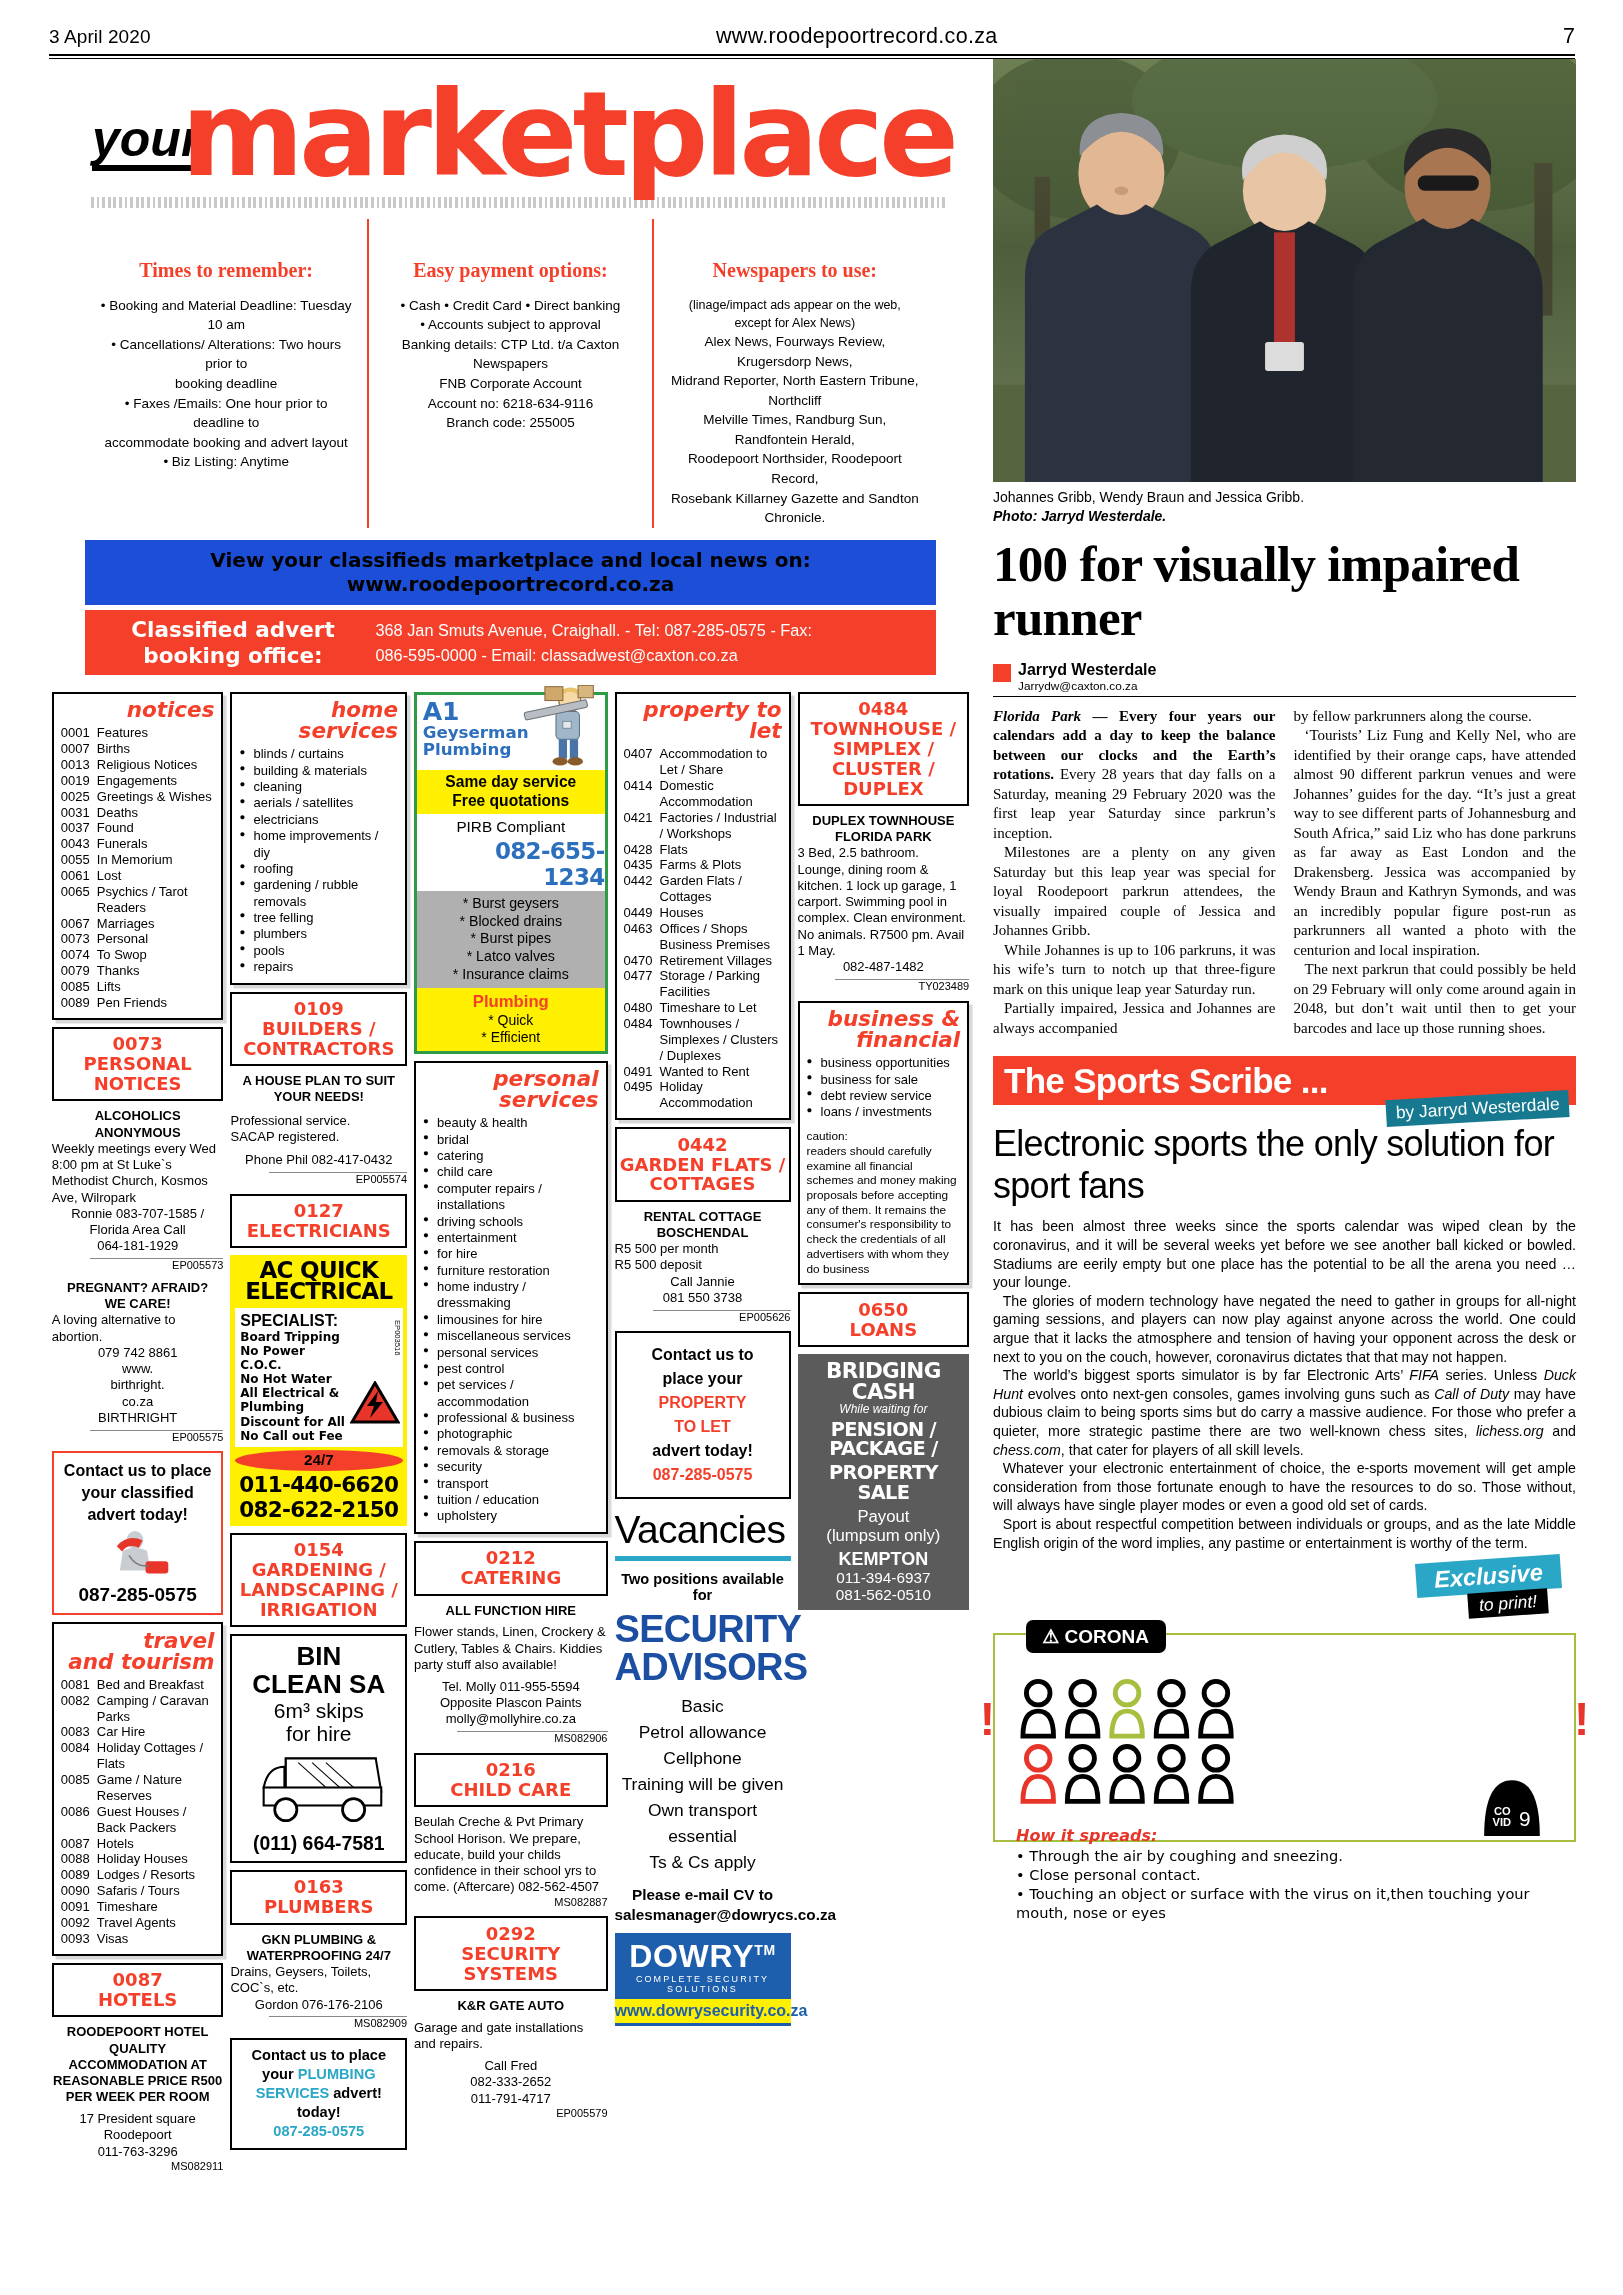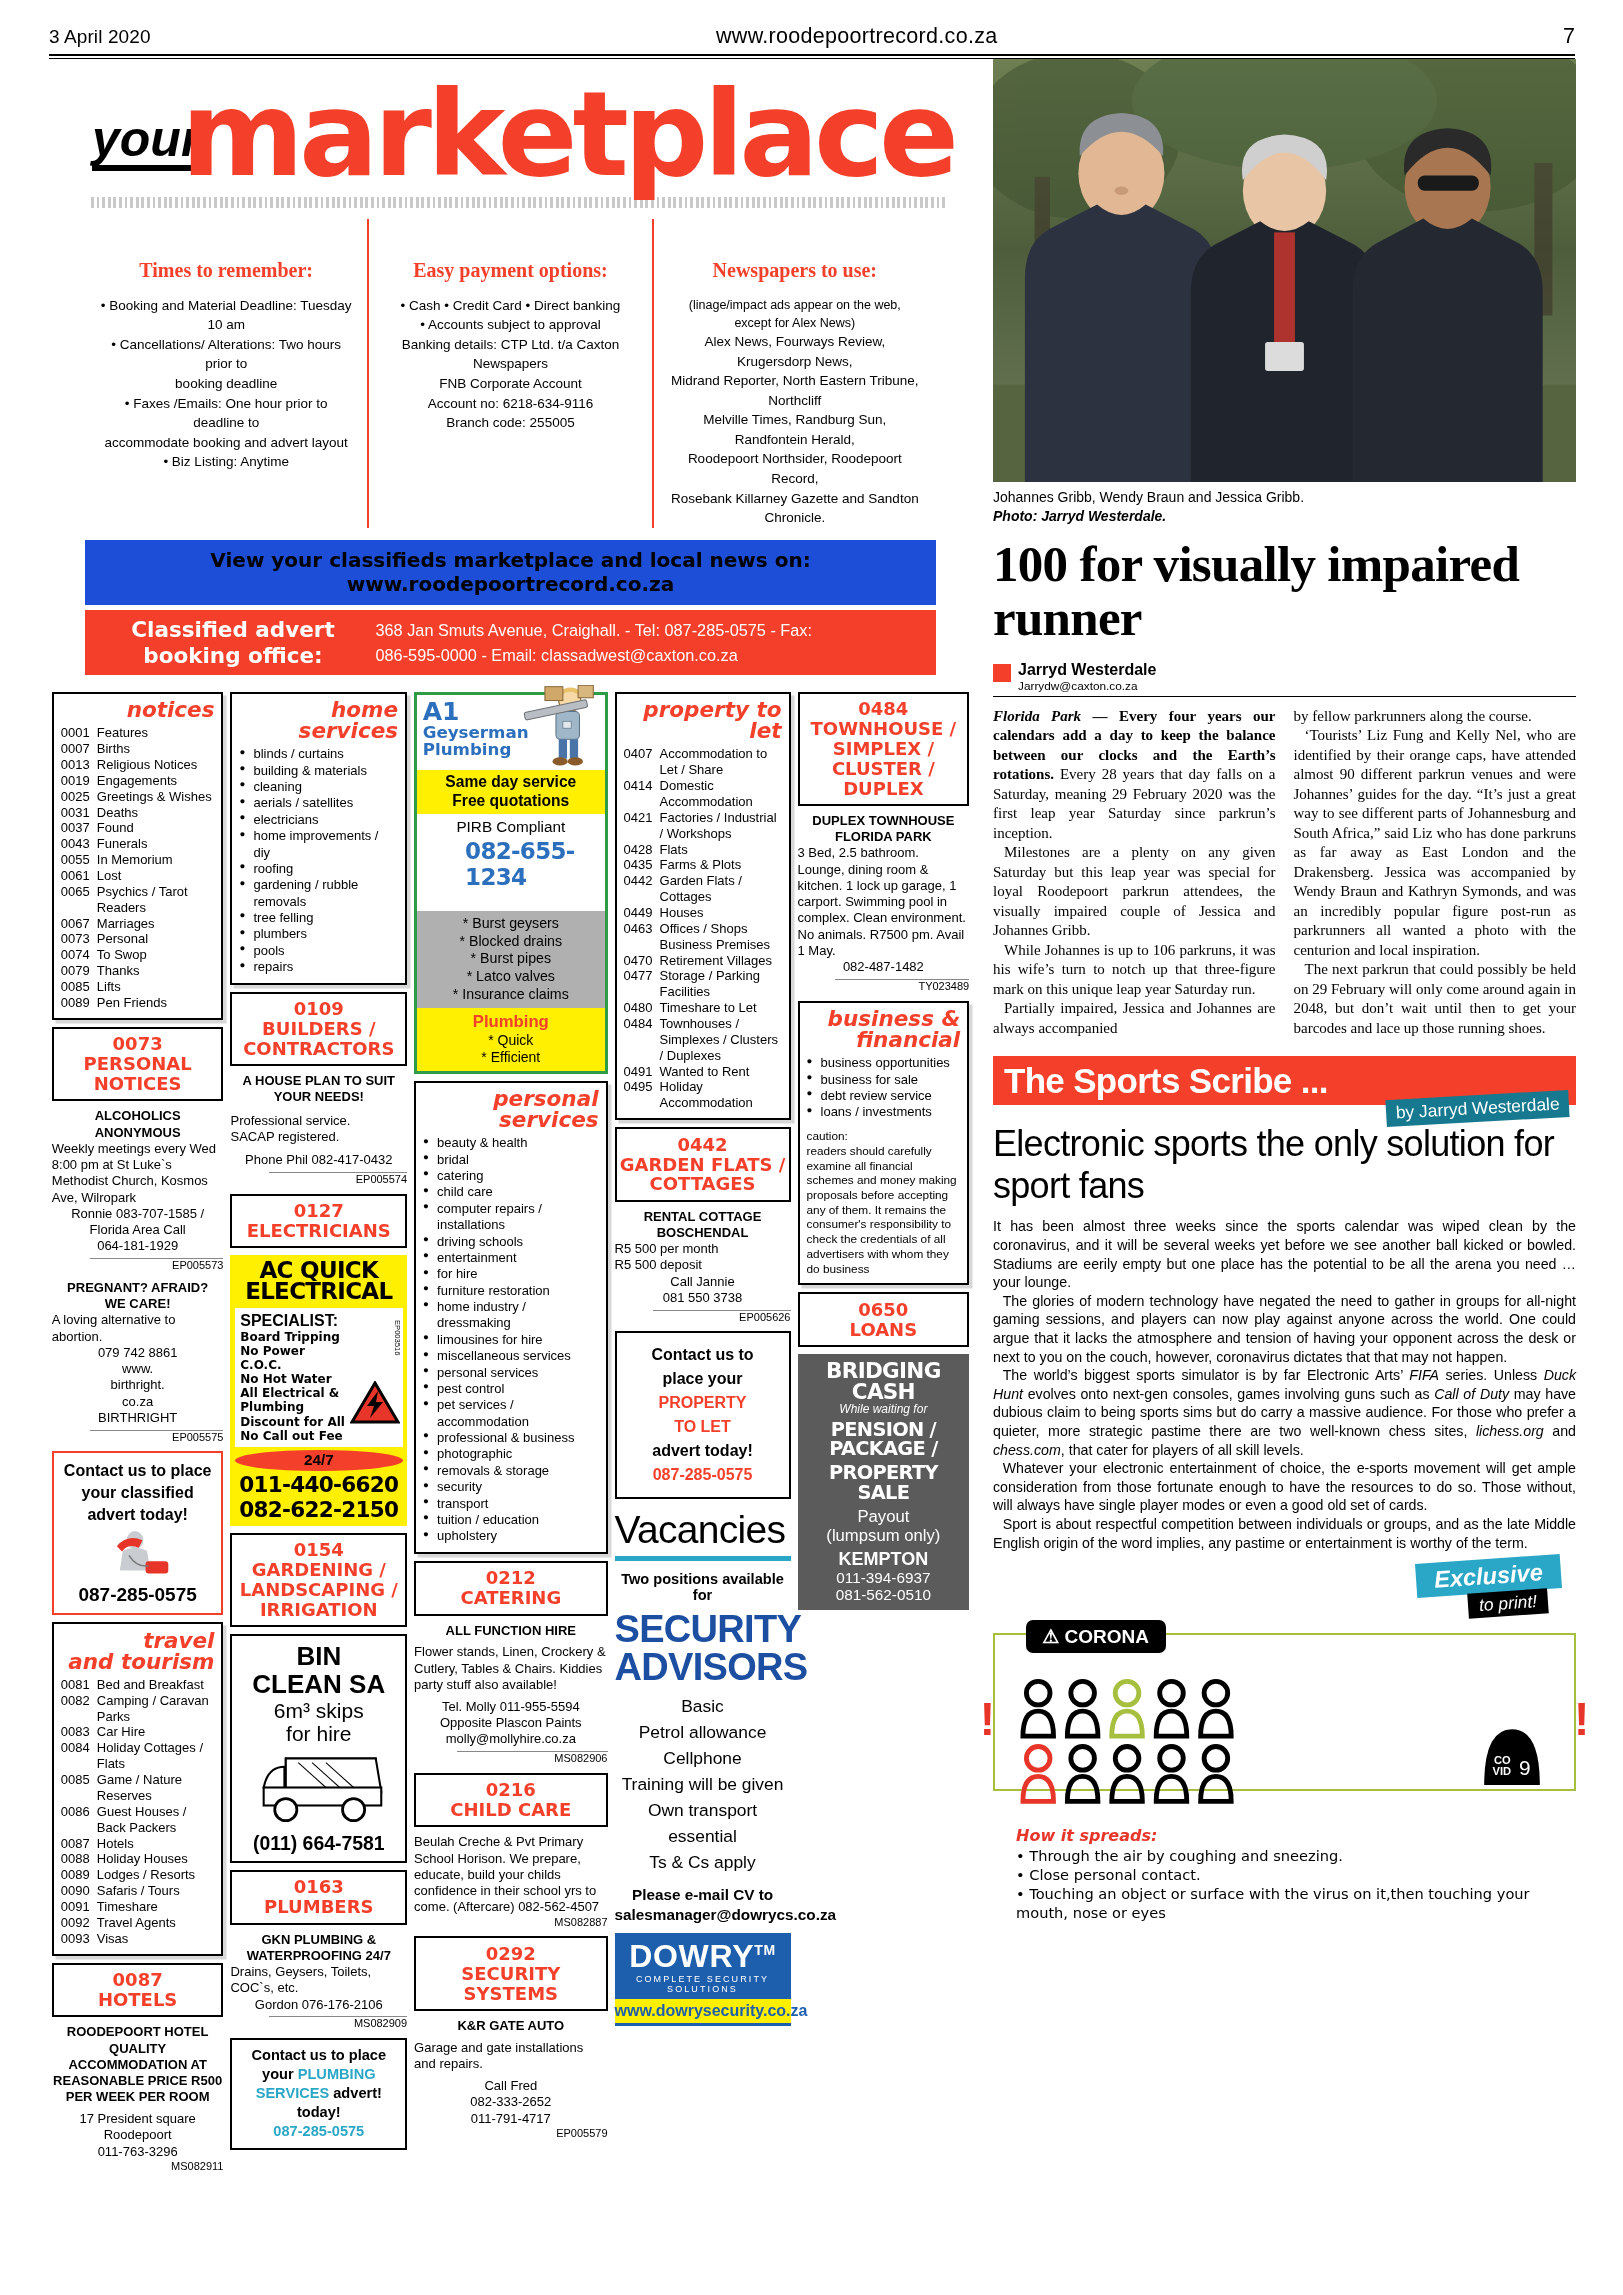--- a/index.html
+++ b/index.html
@@ -81,21 +81,21 @@
 
   
   .geys { border:3.5px solid #2e9b47; background:#fff; position:relative; padding:0; }
   .geys .top { position:relative; height:75px; }
   .geys .brand { position:absolute; left:5.6px; top:4.2px; color:#2c6fbd; font-weight:bold; line-height:1.02; font-family:"DejaVu Sans", sans-serif;}
   .geys .brand .a1 { font-size:25px; }
   .geys .brand .l2 { font-size:16.7px; }
   .geys .plumbfig { position:absolute; right:1.4px; top:-9.7px; width:83px; height:85px; }
   .geys .yel { background:#ffef00; text-align:center; font-weight:bold; font-size:15.6px; line-height:1.2; padding:3.5px 1.4px;}
   .geys .pirb { text-align:center; font-size:15.3px; padding:4.2px 0 1.4px;}
-  .geys .tel { text-align:left; color:#2c6fbd; font-weight:bold; font-size:23px; letter-spacing:-0.7px; padding-bottom:21px; font-family:"DejaVu Sans", sans-serif;margin-left:48px;}
+  .geys .tel { text-align:right; color:#2c6fbd; font-weight:bold; font-size:23px; letter-spacing:-0.7px; padding-bottom:1px; font-family:"DejaVu Sans", sans-serif;margin-left:48px;}
   .geys .gry { background:#b0b0b0; text-align:center; font-size:14.2px; line-height:1.25; padding:4.2px 1.4px;}
   .geys .yel2 { background:#ffef00; text-align:center; font-size:14px; line-height:1.22; padding:4.2px 1.4px;}
   .geys .yel2 .rd { color:#f4402a; font-weight:bold; font-size:16.7px; }
 
   
   .acq { background:#ffef00; padding:4.2px; position:relative;}
   .acq .t { text-align:center; font-weight:bold; font-size:23px; line-height:.95; letter-spacing:-0.7px; font-family:"DejaVu Sans", sans-serif;}
   .acq .inner { background:#fff; margin-top:4.2px; padding:4.2px 5.6px; position:relative; min-height:104px;}
   .acq .spec { font-weight:bold; font-size:16px; }
   .acq .li { font-weight:bold; font-size:12px; line-height:1.18; font-family:"DejaVu Sans", sans-serif;}
@@ -159,21 +159,21 @@
   .scribe .body p { text-indent:9.7px;}
   .scribe .body p.first { text-indent:0;}
 
   .excl { position:relative; height:56px; margin-top:7px;}
   .excl .e1 { position:absolute; right:15.3px; top:0; background:#2aa7c6; color:#fff;
               font-style:italic; font-weight:bold; font-size:23.6px; padding:3.5px 18px;
               transform:rotate(-4deg);}
   .excl .e2 { position:absolute; right:28px; top:32px; background:#000; color:#fff;
               font-style:italic; font-size:17.4px; padding:2.1px 11px; transform:rotate(-4deg);}
 
-  .corona { border:2.8px solid #a6bf3e; margin-top:18px; position:relative; height:158px; padding:16.7px 21px;}
+  .corona { border:2.8px solid #a6bf3e; margin-top:18px; position:relative; height:209px; padding:16.7px 21px;}
   .corona .tag { position:absolute; left:30.5px; top:-15.3px; background:#000; color:#fff;
                  font-weight:bold; font-size:19px; padding:4.9px 16.7px; border-radius:7px;}
   .corona .bang { position:absolute; font-size:46px; color:#e8352a; font-weight:bold; line-height:.8;}
   .corona .bangL{ left:-15.3px; top:66px;} .corona .bangR{ right:-15.3px; top:66px;}
   .corona .inner { display:flex; gap:16.7px; padding-top:23.6px;flex-direction:column;}
   .corona .people { width:236px;}
   .corona .ptxt { flex:1; font-size:14.6px; line-height:1.3; font-family:"DejaVu Sans", sans-serif;}
   .corona .ptxt .h { color:#e8352a; font-weight:bold; font-style:italic; font-size:16px;}
   .corona .covid { position:absolute; right:30.5px; bottom:4.2px; width:64px; height:60px;}
 </style>

